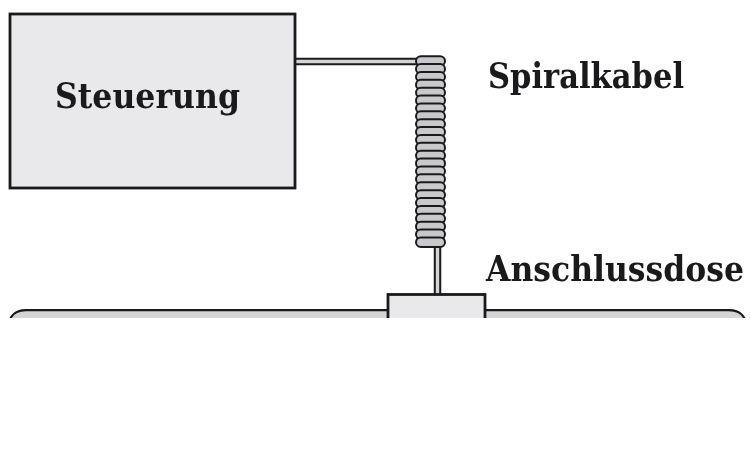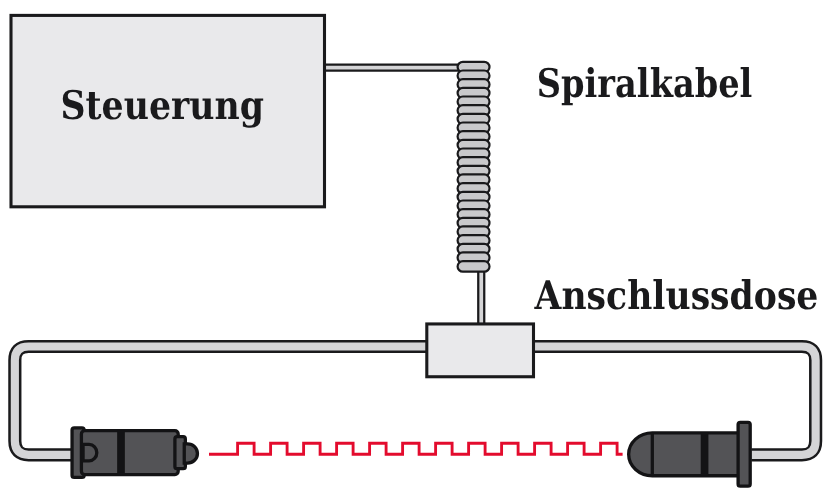--- a/index.html
+++ b/index.html
@@ -7,21 +7,21 @@
     --box-fill:#e9e9eb;
     --outline:#1a1a1c;
     --cable-fill:#d5d5d7;
     --coil-fill:#c9c9cb;
     --plug-fill:#535356;
     --plug-stroke:#131315;
     --signal-red:#e30b2d;
   }
   html,body{margin:0;padding:0;}
   body{background:#ffffff;font-family:"DejaVu Serif",serif;}
-  .stage{position:relative;width:750px;height:450px;background:var(--bg);overflow:hidden;}
+  .stage{position:relative;width:750px;height:318px;background:var(--bg);overflow:hidden;}
   svg{display:block;}
   .box{fill:var(--box-fill);stroke:var(--outline);stroke-width:2.8;}
   .cable-dark{stroke:var(--outline);fill:none;}
   .cable-core{stroke:var(--cable-fill);fill:none;}
   .coil-loop{fill:var(--coil-fill);stroke:var(--outline);stroke-width:2;}
   .plug{fill:var(--plug-fill);stroke:var(--plug-stroke);stroke-width:3;}
   .plug-band{fill:var(--plug-stroke);stroke:none;}
   .label{fill:var(--outline);font-family:"DejaVu Serif","Liberation Serif",serif;
          font-weight:bold;font-size:36px;}
   .signal{stroke:var(--signal-red);stroke-width:2.6;fill:none;}

